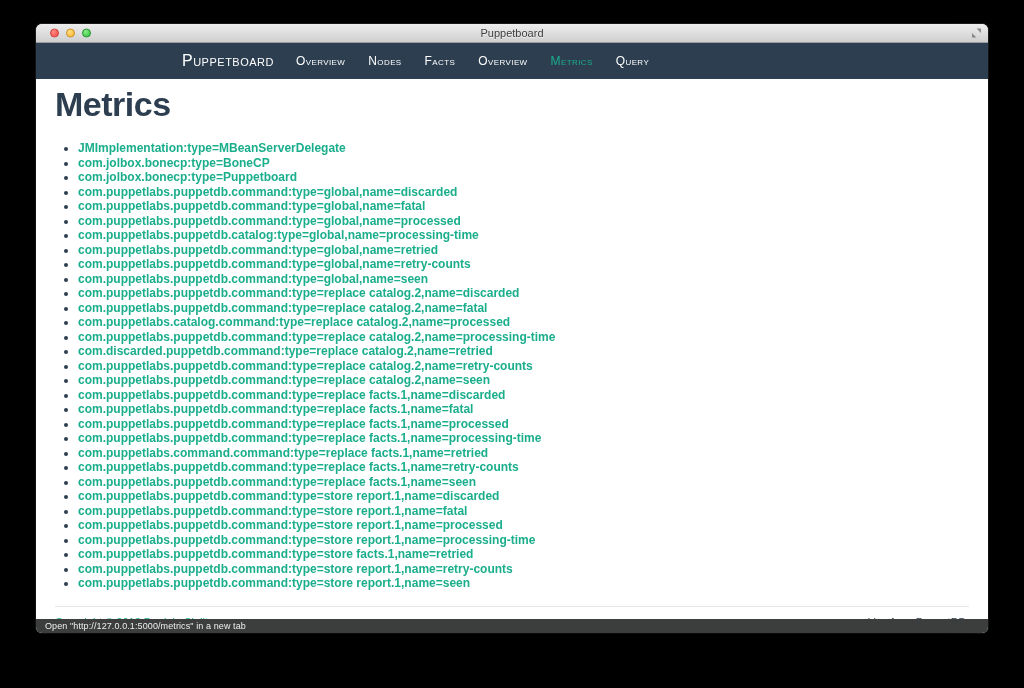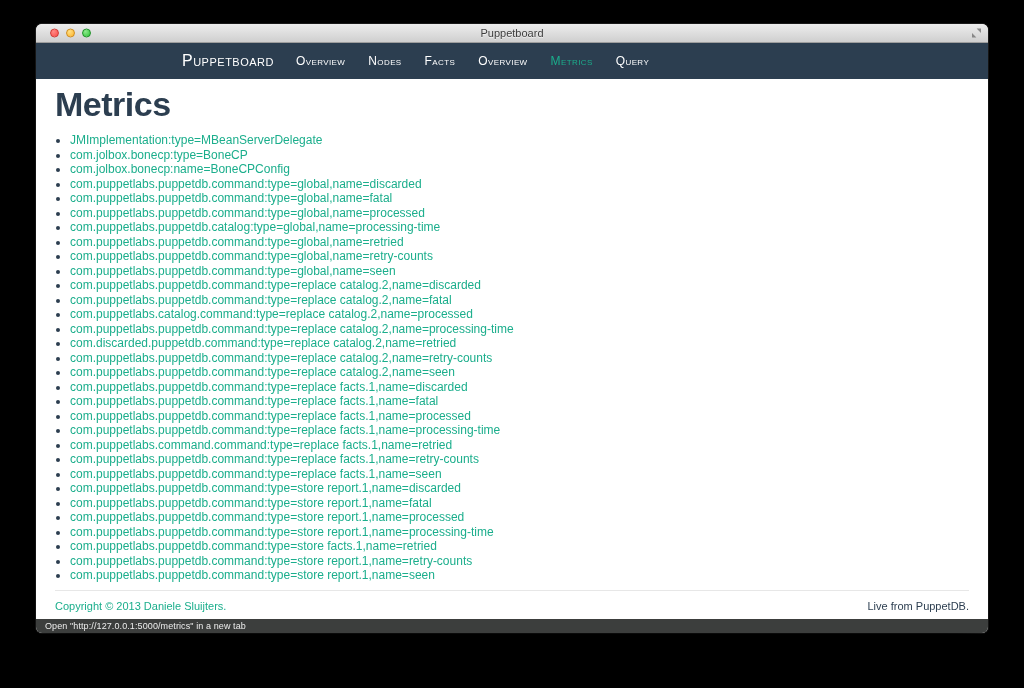--- a/index.html
+++ b/index.html
@@ -86,24 +86,25 @@
   }
   h1{
     margin:6px 0 9px;
     font-size:34px;
     line-height:1.15;
     font-weight:bold;
     color:var(--heading);
     letter-spacing:-0.5px;
   }
   ul.metrics{
-    margin:0;
+    margin:8px;
     padding-left:15px;
     list-style:disc;
     color:var(--text);
+    font-weight:bold;
   }
   ul.metrics li{
     font-size:12px;
     line-height:14.5px;
   }
   ul.metrics a{
     color:var(--accent);
     text-decoration:none;
     cursor:pointer;
   }
@@ -156,21 +157,21 @@
         <a class="nav-item active">Metrics</a>
         <a class="nav-item">Query</a>
       </nav>
   </div>
 
   <div class="content">
     <h1>Metrics</h1>
     <ul class="metrics">
         <li><a>JMImplementation:type=MBeanServerDelegate</a></li>
         <li><a>com.jolbox.bonecp:type=BoneCP</a></li>
-        <li><a>com.jolbox.bonecp:name=BoneCPConfig</a></li>
+        <li><a>com.jolbox.bonecp:type=Puppetboard</a></li>
         <li><a>com.puppetlabs.puppetdb.command:type=global,name=discarded</a></li>
         <li><a>com.puppetlabs.puppetdb.command:type=global,name=fatal</a></li>
         <li><a>com.puppetlabs.puppetdb.command:type=global,name=processed</a></li>
         <li><a>com.puppetlabs.puppetdb.catalog:type=global,name=processing-time</a></li>
         <li><a>com.puppetlabs.puppetdb.command:type=global,name=retried</a></li>
         <li><a>com.puppetlabs.puppetdb.command:type=global,name=retry-counts</a></li>
         <li><a>com.puppetlabs.puppetdb.command:type=global,name=seen</a></li>
         <li><a>com.puppetlabs.puppetdb.command:type=replace catalog.2,name=discarded</a></li>
         <li><a>com.puppetlabs.puppetdb.command:type=replace catalog.2,name=fatal</a></li>
         <li><a>com.puppetlabs.catalog.command:type=replace catalog.2,name=processed</a></li>

